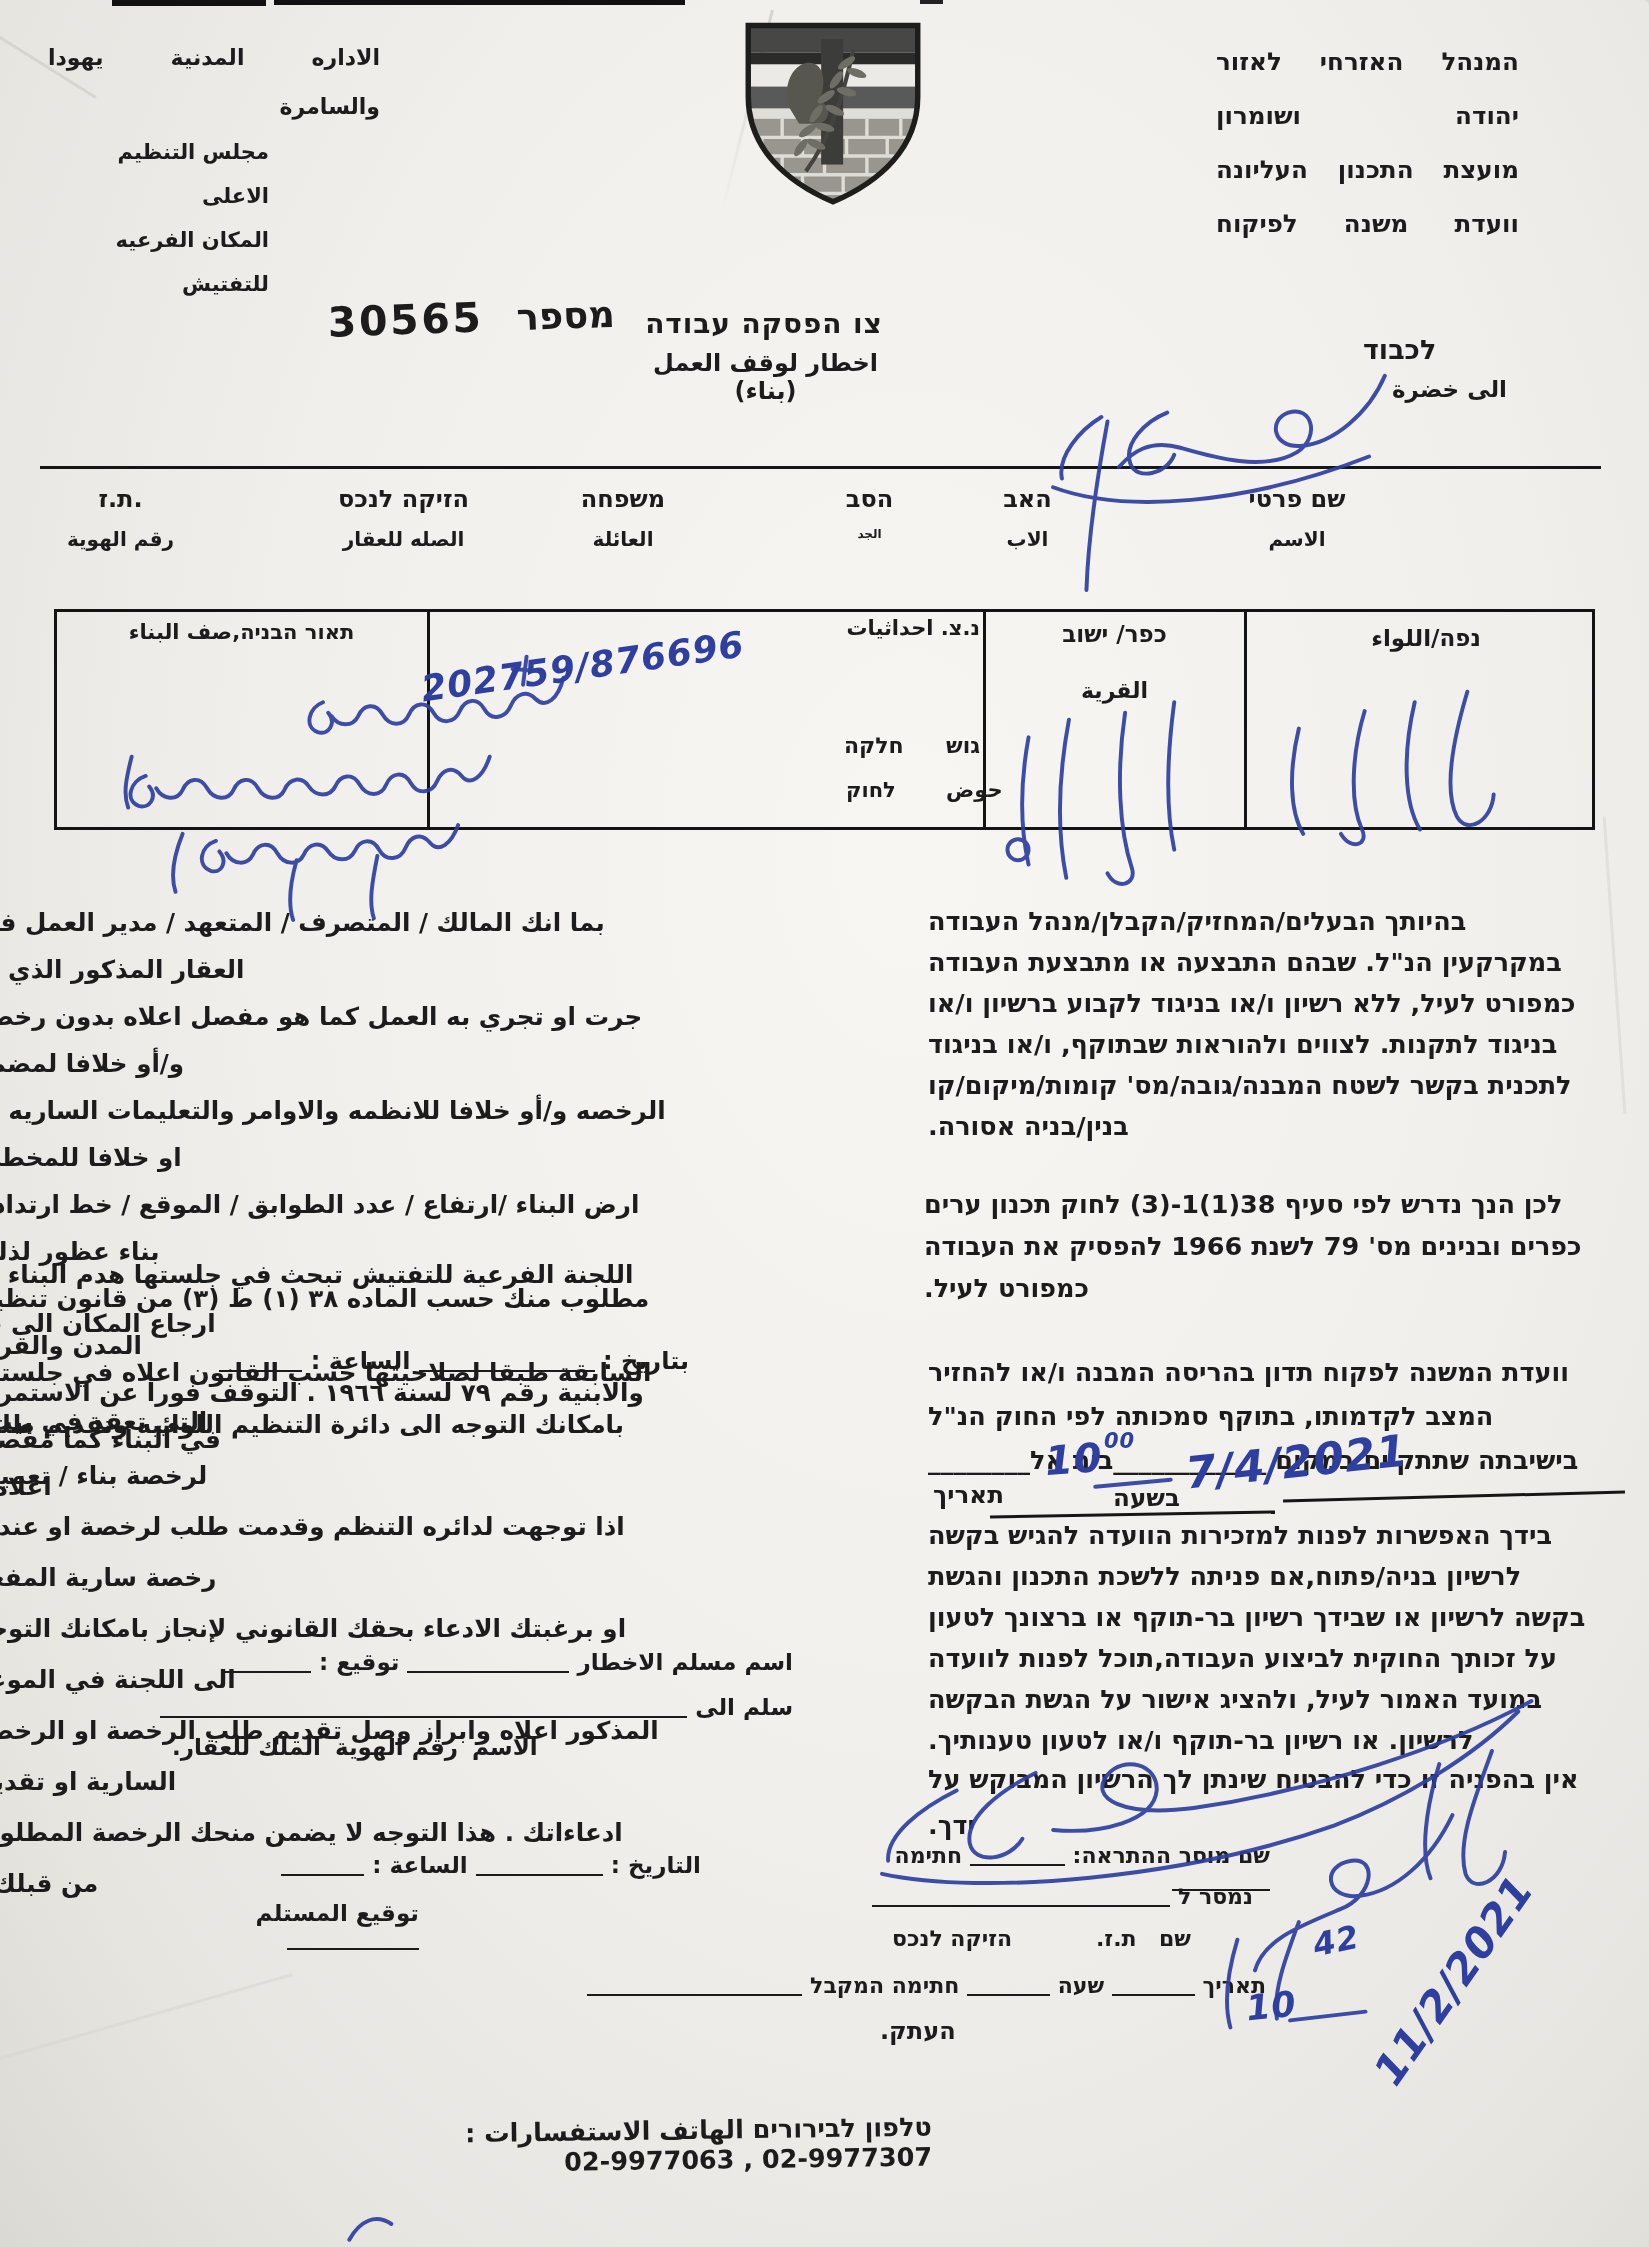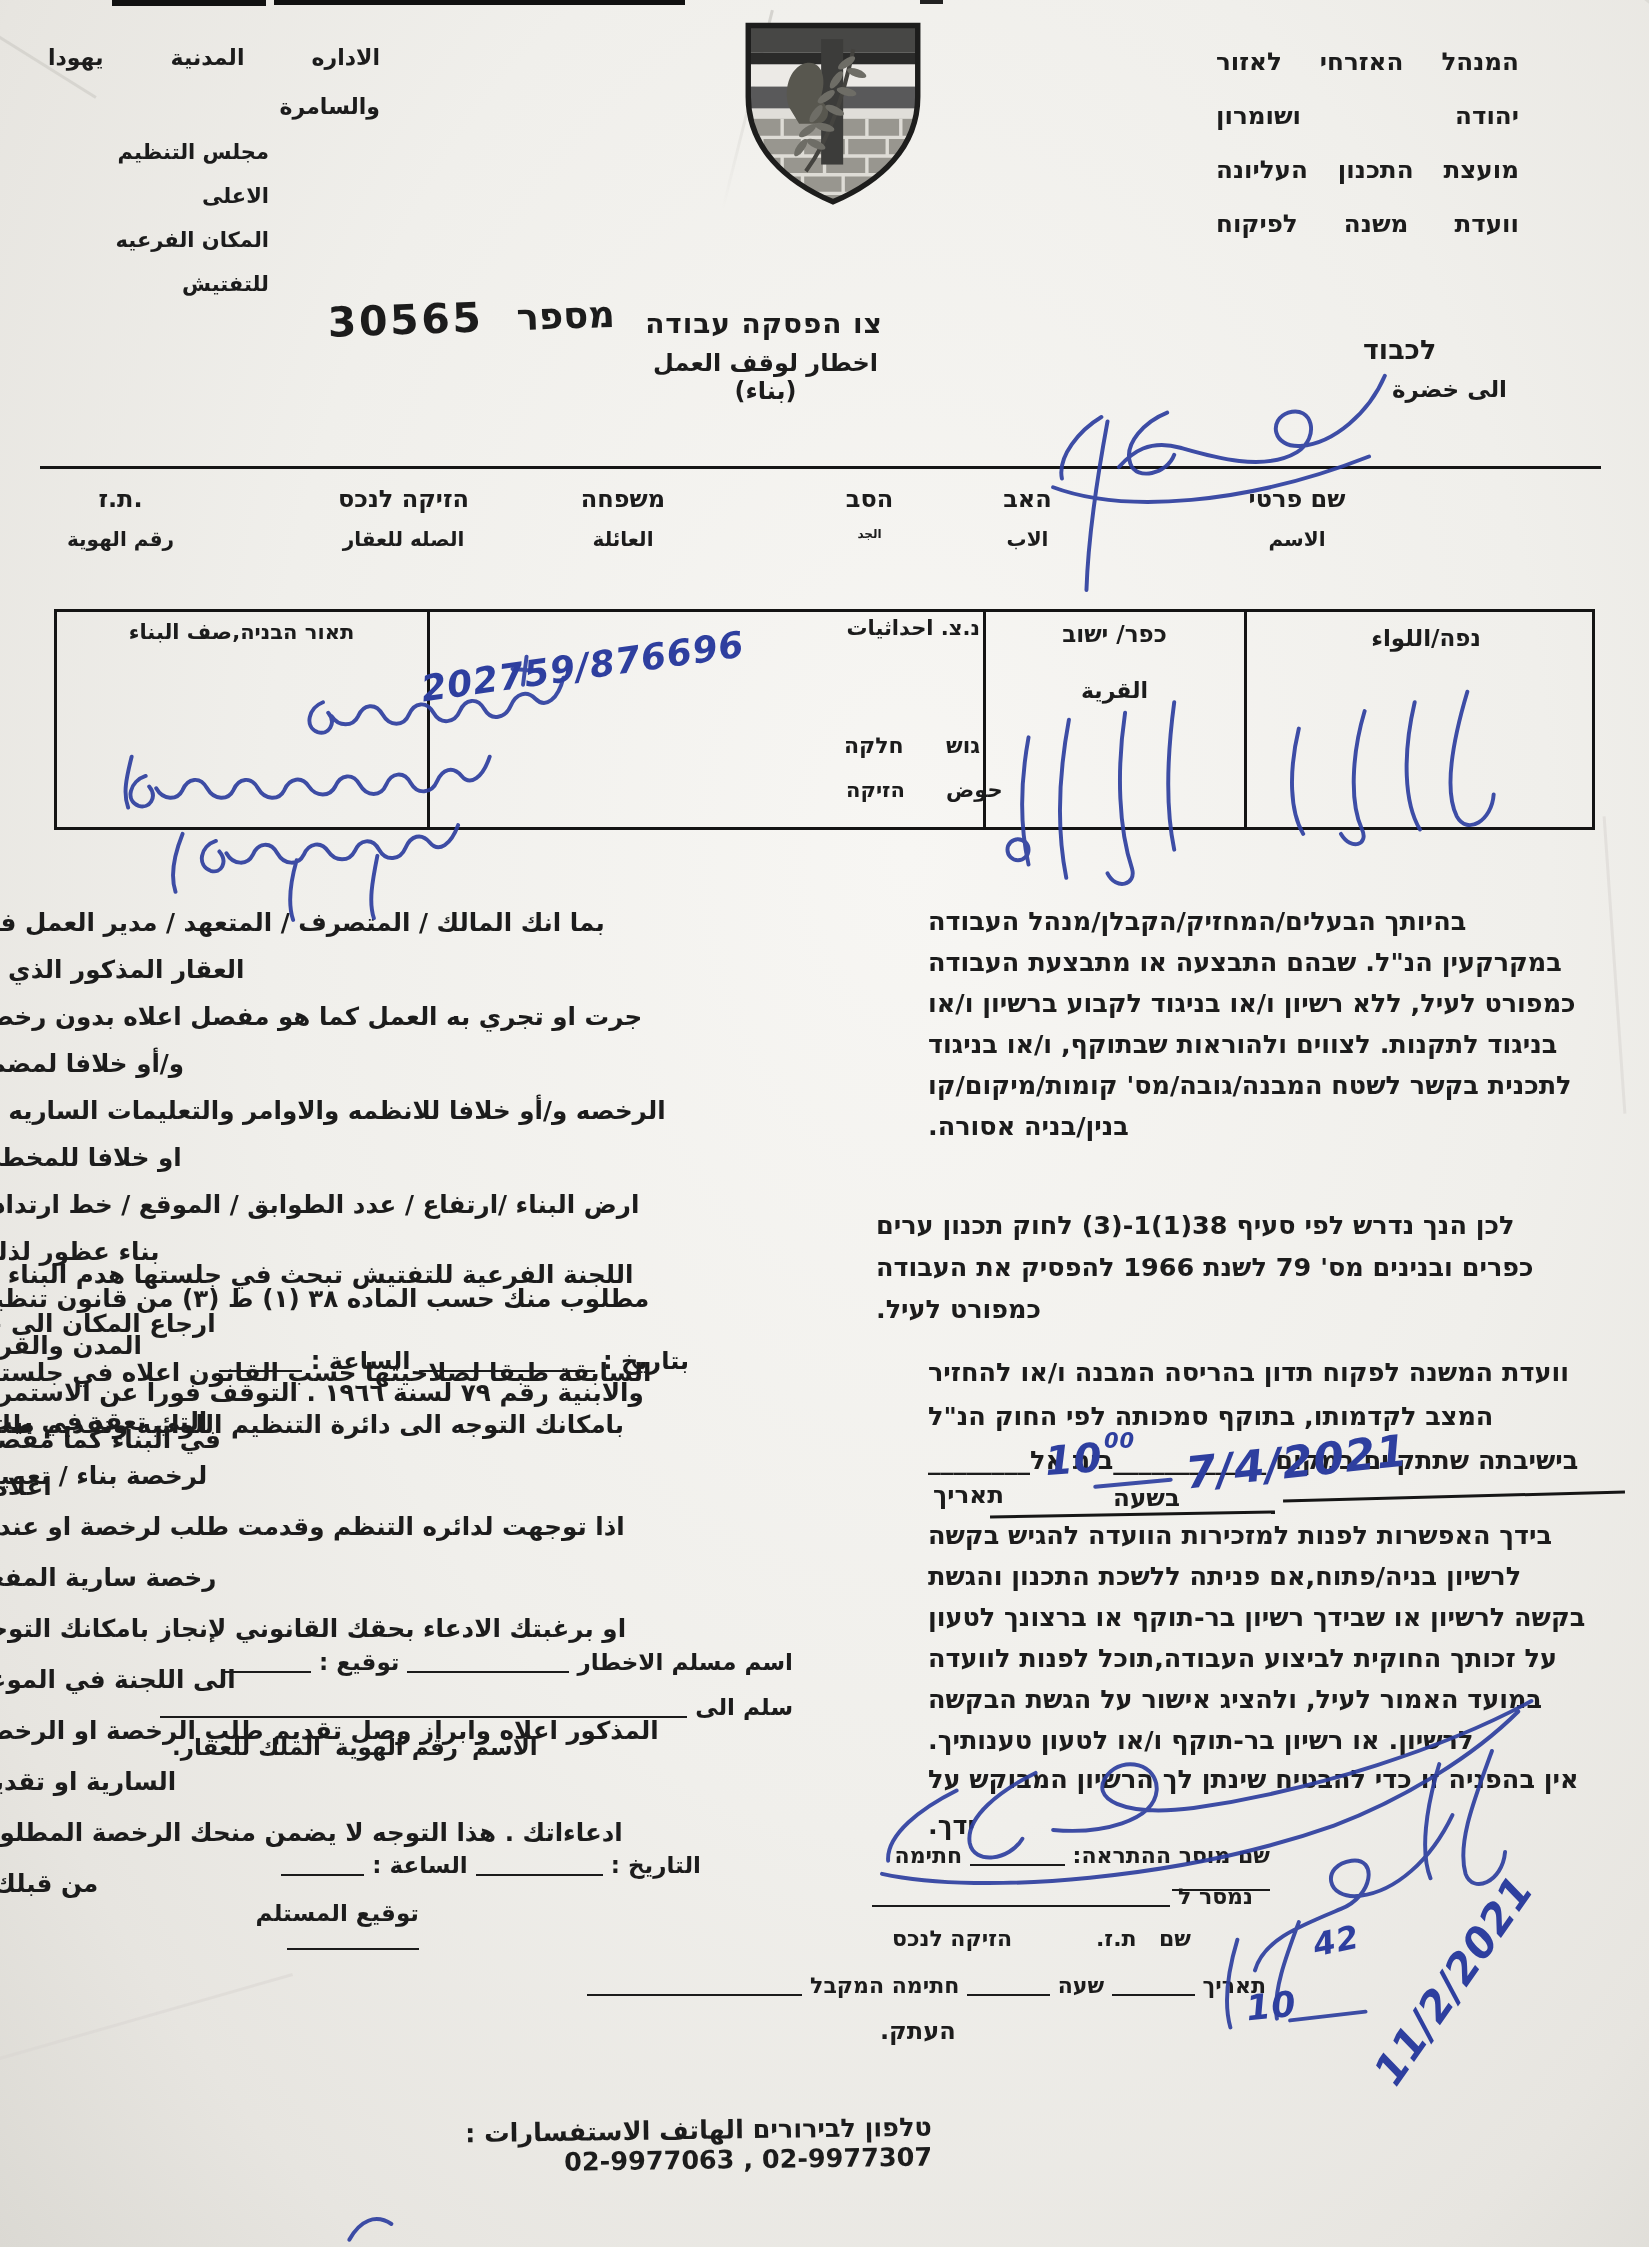--- a/index.html
+++ b/index.html
@@ -131,32 +131,32 @@
   <div class="abs" style="left:983px;top:609px;width:2.6px;height:221px;background:#141414;"></div>
   <div class="abs" style="left:427px;top:609px;width:2.6px;height:221px;background:#141414;"></div>
 
   <div class="abs rtl center b" style="left:1290px;top:625px;width:272px;font-size:23px;">נפה/اللواء</div>
   <div class="abs rtl center b" style="left:1009px;top:621px;width:211px;font-size:23px;">כפר/ ישוב</div>
   <div class="abs rtl center b" style="left:1009px;top:678px;width:211px;font-size:22px;">القرية</div>
   <div class="abs rtl right b" style="left:794px;top:616px;width:186px;font-size:21px;">נ.צ. احداثيات</div>
   <div class="abs rtl b" style="left:946px;top:733px;font-size:22px;">גוש</div>
   <div class="abs rtl b" style="left:844px;top:733px;font-size:22px;">חלקה</div>
   <div class="abs rtl b" style="left:946px;top:778px;font-size:21px;">حوض</div>
-  <div class="abs rtl b" style="left:846px;top:778px;font-size:21px;">הזיקה</div>
+  <div class="abs rtl b" style="left:846px;top:778px;font-size:21px;">לחוק</div>
   <div class="abs rtl center b" style="left:88px;top:620px;width:307px;font-size:21px;">תאור הבניה,صف البناء</div>
 
   <div class="abs ink" style="left:420px;top:646px;font-size:36px;transform:rotate(-8deg);">202759/876696</div>
 
   <div class="abs rtl pre leftal b" style="left:928px;top:901px;width:693px;font-size:25.5px;line-height:41px;">בהיותך הבעלים/המחזיק/הקבלן/מנהל העבודה
 במקרקעין הנ"ל. שבהם התבצעה או מתבצעת העבודה
 כמפורט לעיל, ללא רשיון ו/או בניגוד לקבוע ברשיון ו/או
 בניגוד לתקנות. לצווים ולהוראות שבתוקף, ו/או בניגוד
 לתכנית בקשר לשטח המבנה/גובה/מס' קומות/מיקום/קו
 בנין/בניה אסורה.</div>
-  <div class="abs rtl pre leftal b" style="left:876px;top:1183px;width:693px;font-size:25.5px;line-height:42px;margin-top:21px;">לכן הנך נדרש לפי סעיף 38(1)1-(3) לחוק תכנון ערים
+  <div class="abs rtl pre leftal b" style="left:924px;top:1183px;width:693px;font-size:25.5px;line-height:42px;">לכן הנך נדרש לפי סעיף 38(1)1-(3) לחוק תכנון ערים
 כפרים ובנינים מס' 79 לשנת 1966 להפסיק את העבודה
 כמפורט לעיל.</div>
   <div class="abs r tl pre leftal b rtl" style="left:928px;top:1350px;width:693px;font-size:25.5px;line-height:44px;">וועדת המשנה לפקוח תדון בהריסה המבנה ו/או להחזיר
 המצב לקדמותו, בתוקף סמכותה לפי החוק הנ"ל
 בישיבתה שתתקיים במקום ____________בית אל________</div>
 
   <div class="abs rtl b" style="left:933px;top:1480px;font-size:24.6px;">תאריך</div>
   <div class="abs rule" style="left:990px;top:1513px;width:285px;height:2.6px;transform:rotate(-1deg);"></div>
   <div class="abs rtl b" style="left:1113px;top:1483px;font-size:24.6px;">בשעה</div>
   <div class="abs rule" style="left:1283px;top:1495px;width:342px;height:2.6px;transform:rotate(-1.5deg);"></div>

